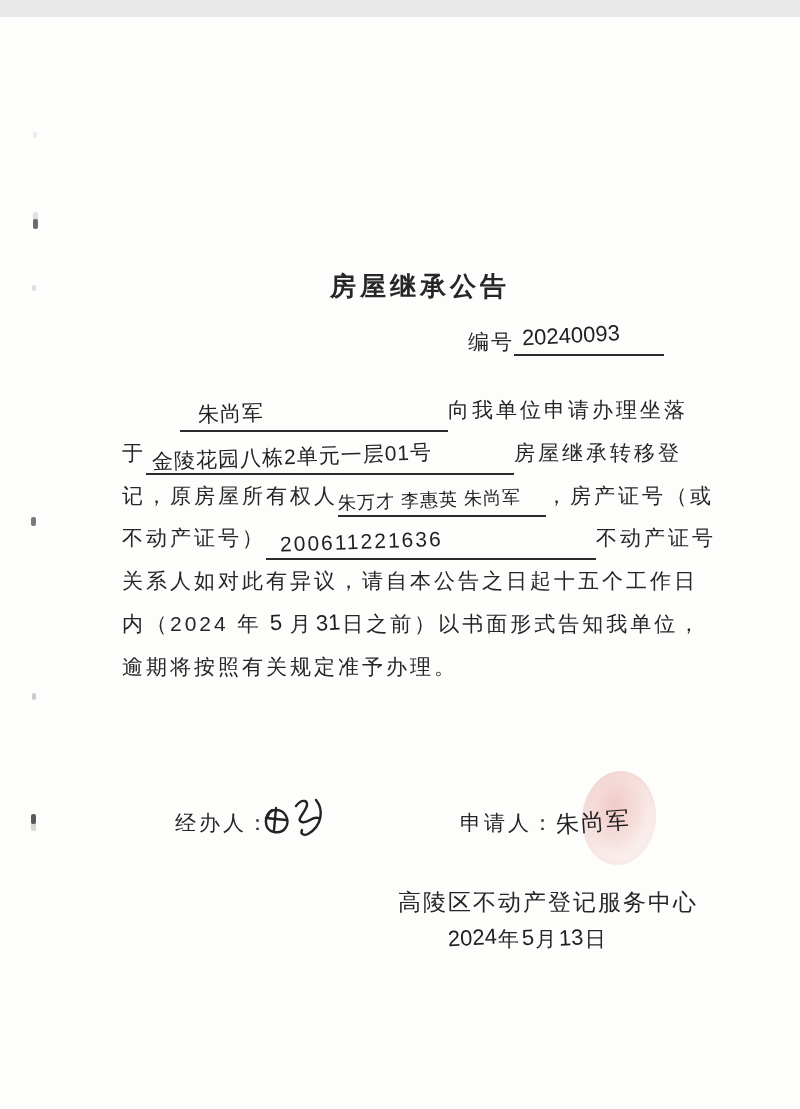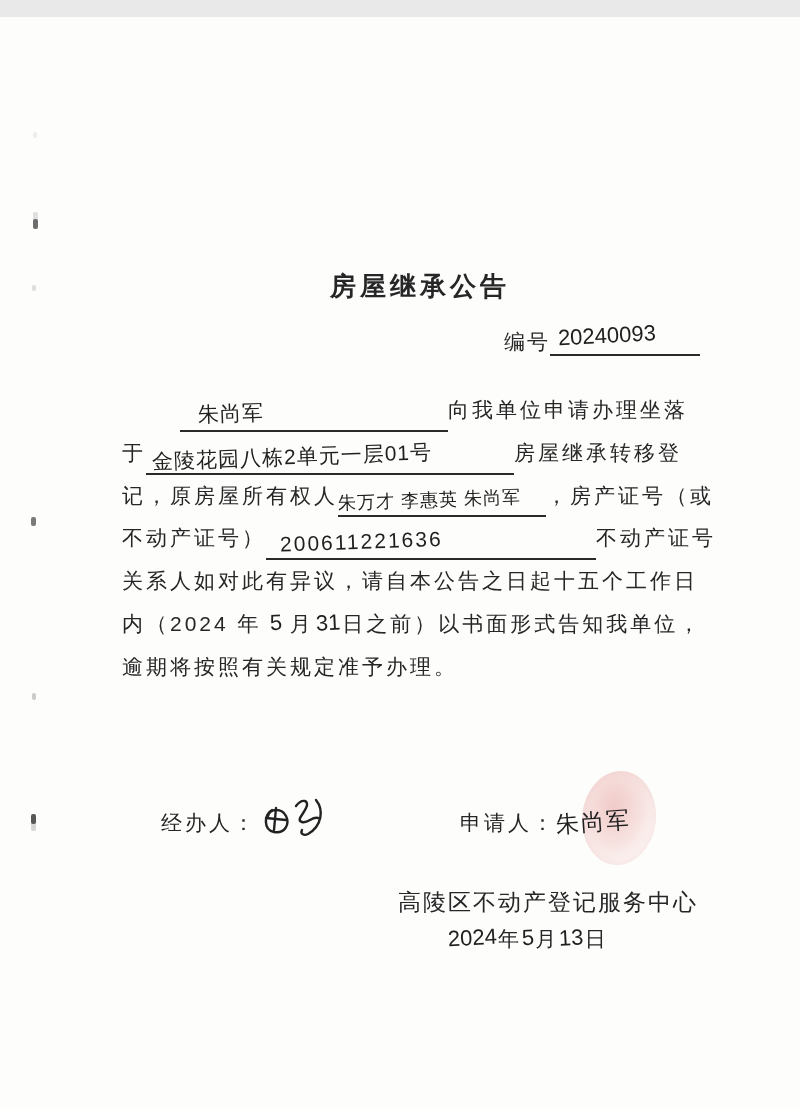--- a/index.html
+++ b/index.html
@@ -15,21 +15,21 @@
   .abs{position:absolute;}
   .print{color:#262626;}
   .title{
     left:0;right:0;top:252px;
     text-align:center;
     font-size:26px;font-weight:600;letter-spacing:4px;
     transform:translateX(20px);
     white-space:nowrap;
   }
   .number-row{
-    left:504px;top:303px;
+    left:468px;top:303px;
     display:flex;align-items:flex-end;
     font-size:21px;letter-spacing:2px;
     white-space:nowrap;
     justify-content:center;
   }
   .body-block{left:122px;top:372px;width:600px;}
   .bline{
     white-space:nowrap;
     line-height:42.8px;height:42.8px;
     font-size:21px;letter-spacing:3px;
@@ -112,21 +112,21 @@
 
     <div class="bline"><span class="print">不动产证号）</span><span class="fill" style="width:330px;"><span class="hand" style="padding-left:14px;font-size:21px;letter-spacing:2px;">200611221636</span></span><span class="print">不动产证号</span></div>
 
     <div class="bline"><span class="print">关系人如对此有异议，请自本公告之日起十五个工作日</span></div>
 
     <div class="bline"><span class="print">内（2024 年</span><span class="hand-inline" style="margin:0 8px;">5</span><span class="print">月</span><span class="hand-inline" style="margin:0 2px;">31</span><span class="print">日之前）以书面形式告知我单位，</span></div>
 
     <div class="bline"><span class="print">逾期将按照有关规定准予办理。</span></div>
   </div>
 
-  <div class="abs sig-label print" style="left:161px;top:792px;">经办人：</div>
+  <div class="abs sig-label print" style="left:175px;top:792px;">经办人：</div>
 
   <svg class="abs sig-svg" width="82" height="58" viewBox="0 0 82 58">
     <g fill="none" stroke="#222" stroke-width="2.4" stroke-linecap="round">
       <path d="M14,18 c-8,4 -9,20 2,22 c11,2 16,-8 12,-16 c-4,-8 -16,-8 -18,0"></path>
       <path d="M8,26 l20,2"></path>
       <path d="M18,16 l-2,22"></path>
       <path d="M38,14 c6,-8 14,-6 10,2 c-3,7 -10,12 -4,14 c6,2 10,-6 16,-4"></path>
       <path d="M58,8 c8,10 6,26 -8,34 c-4,2 -8,0 -6,-4"></path>
     </g>
   </svg>

